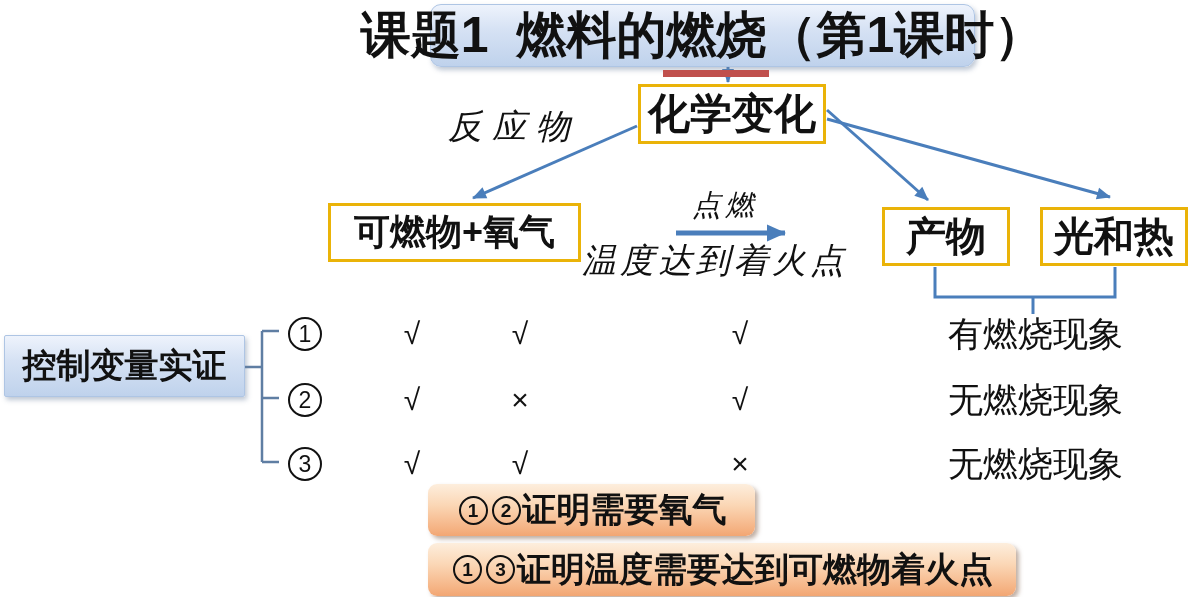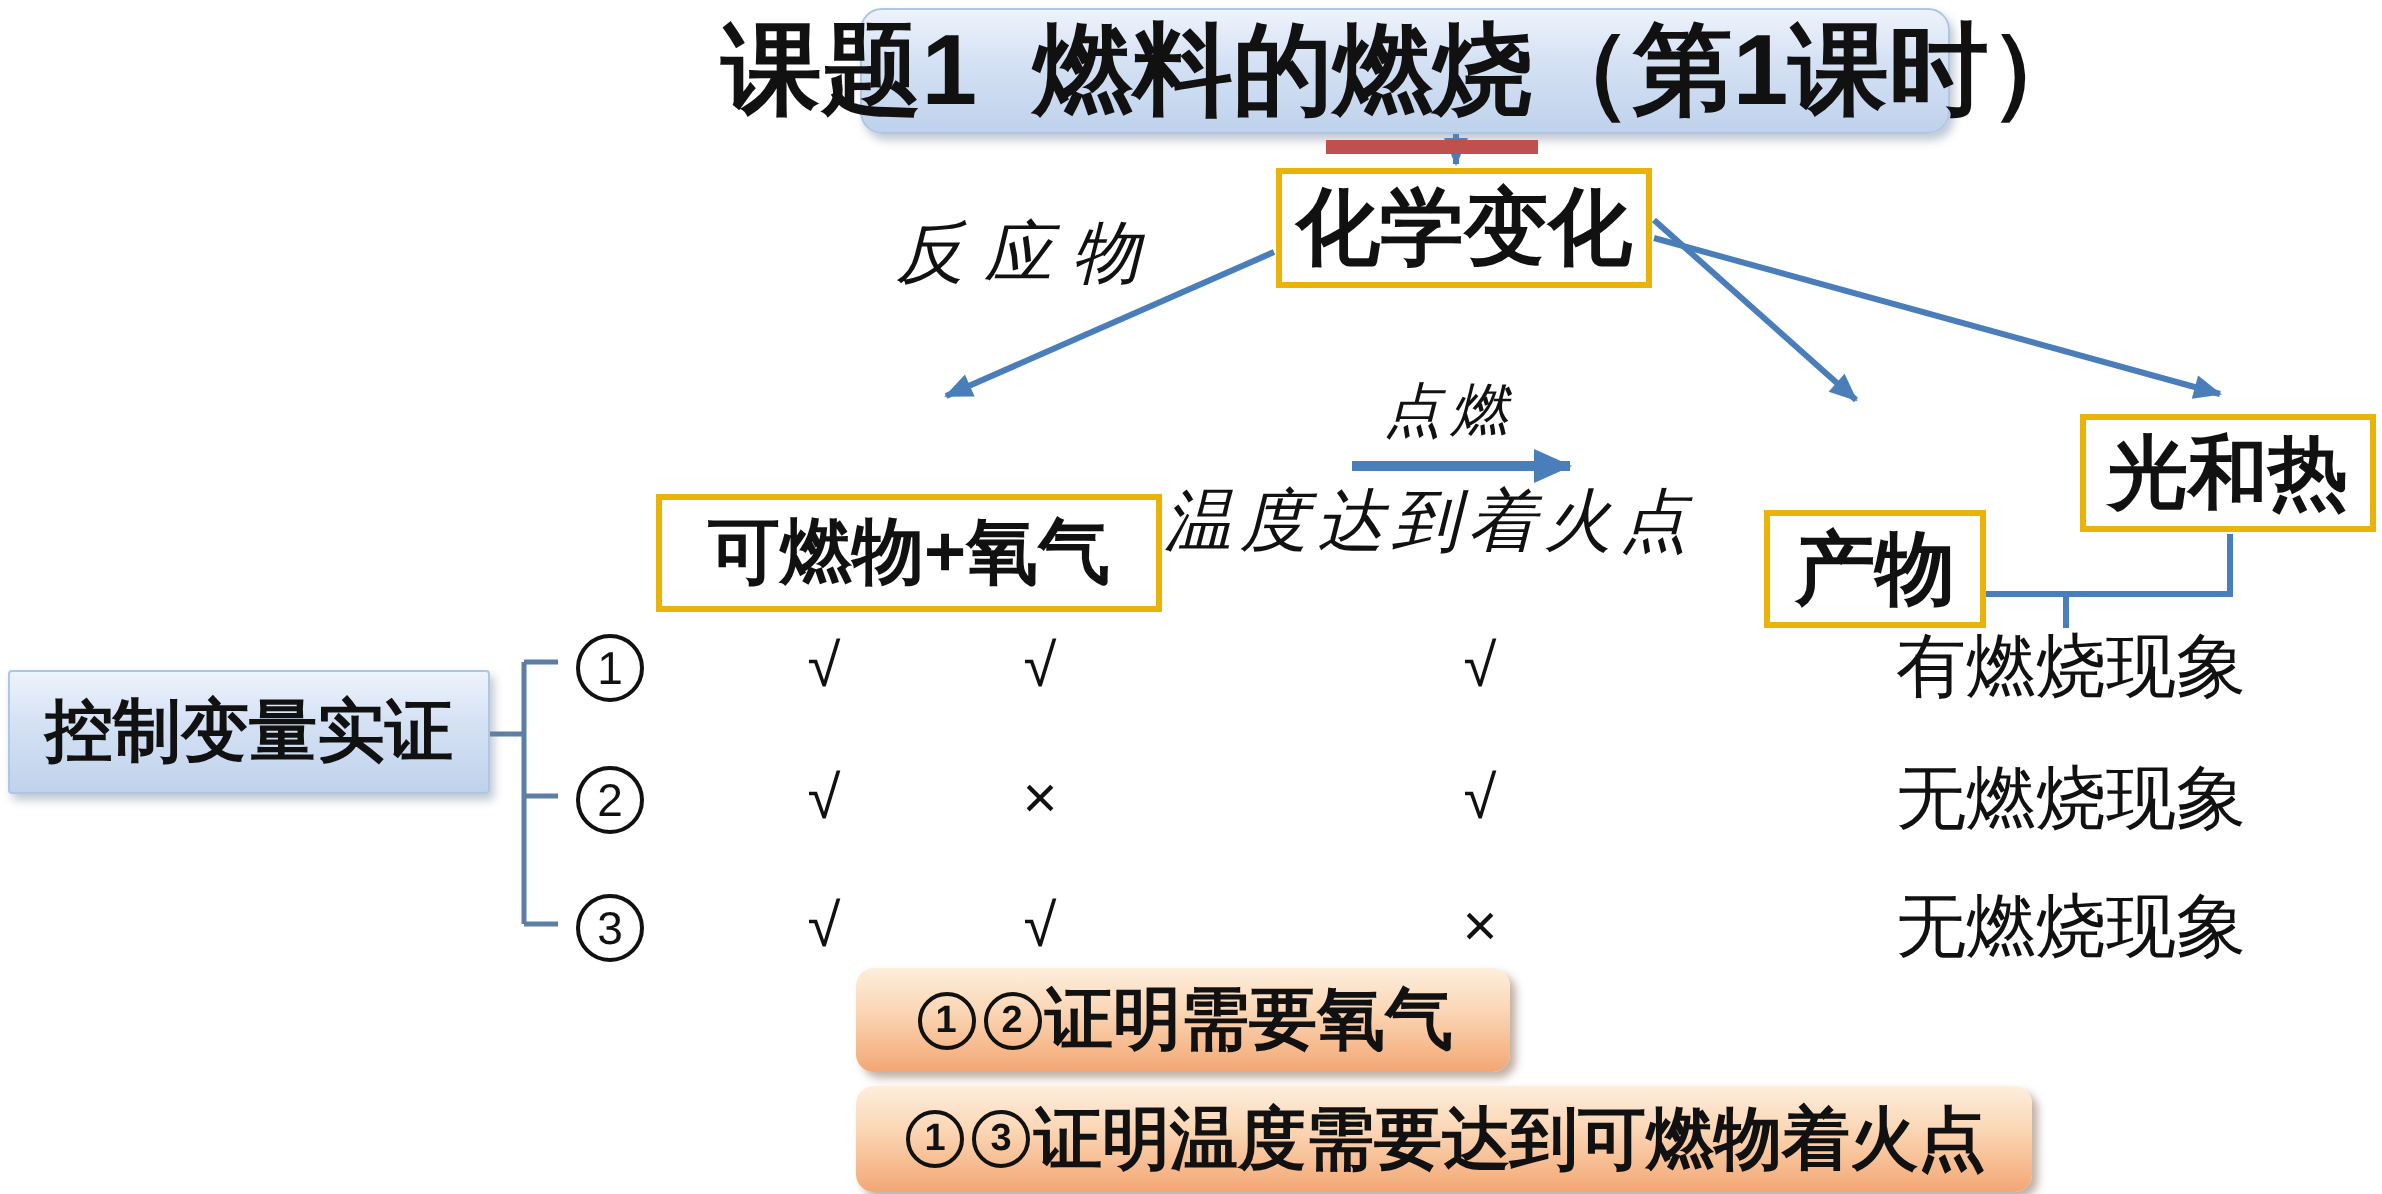--- a/index.html
+++ b/index.html
@@ -48,22 +48,22 @@
     font-size: 50px; white-space: pre;
   }
   .title-underline {
     display: inline-block;
     border-bottom: 7px solid #c0504d;
     padding: 0 3px 1px 3px;
     margin: 0 -3px -8px -3px;
   }
 
   .chem-box  { left: 638px; top: 84px;  width: 188px; height: 60px; font-size: 42px; }
-  .comb-box  { left: 328px; top: 203px; width: 253px; height: 59px; font-size: 36px; margin-top: 44px; }
-  .prod-box  { left: 882px; top: 207px; width: 111px; height: 59px; font-size: 40px; margin-top: 48px; }
+  .comb-box  { left: 328px; top: 203px; width: 253px; height: 59px; font-size: 36px; }
+  .prod-box  { left: 882px; top: 207px; width: 128px; height: 59px; font-size: 40px; }
   .light-box { left: 1040px; top: 207px; width: 148px; height: 59px; font-size: 40px; }
 
   
   .kai {
     font-family: "DejaVu Serif", serif;
     font-style: italic;
     white-space: nowrap;
   }
   .lbl-reactants { left: 448px; top: 104px; font-size: 34px; letter-spacing: 10px; }
   .lbl-ignite    { left: 658px; top: 186px; width: 134px; text-align: center; font-size: 29px; letter-spacing: 4px; }

